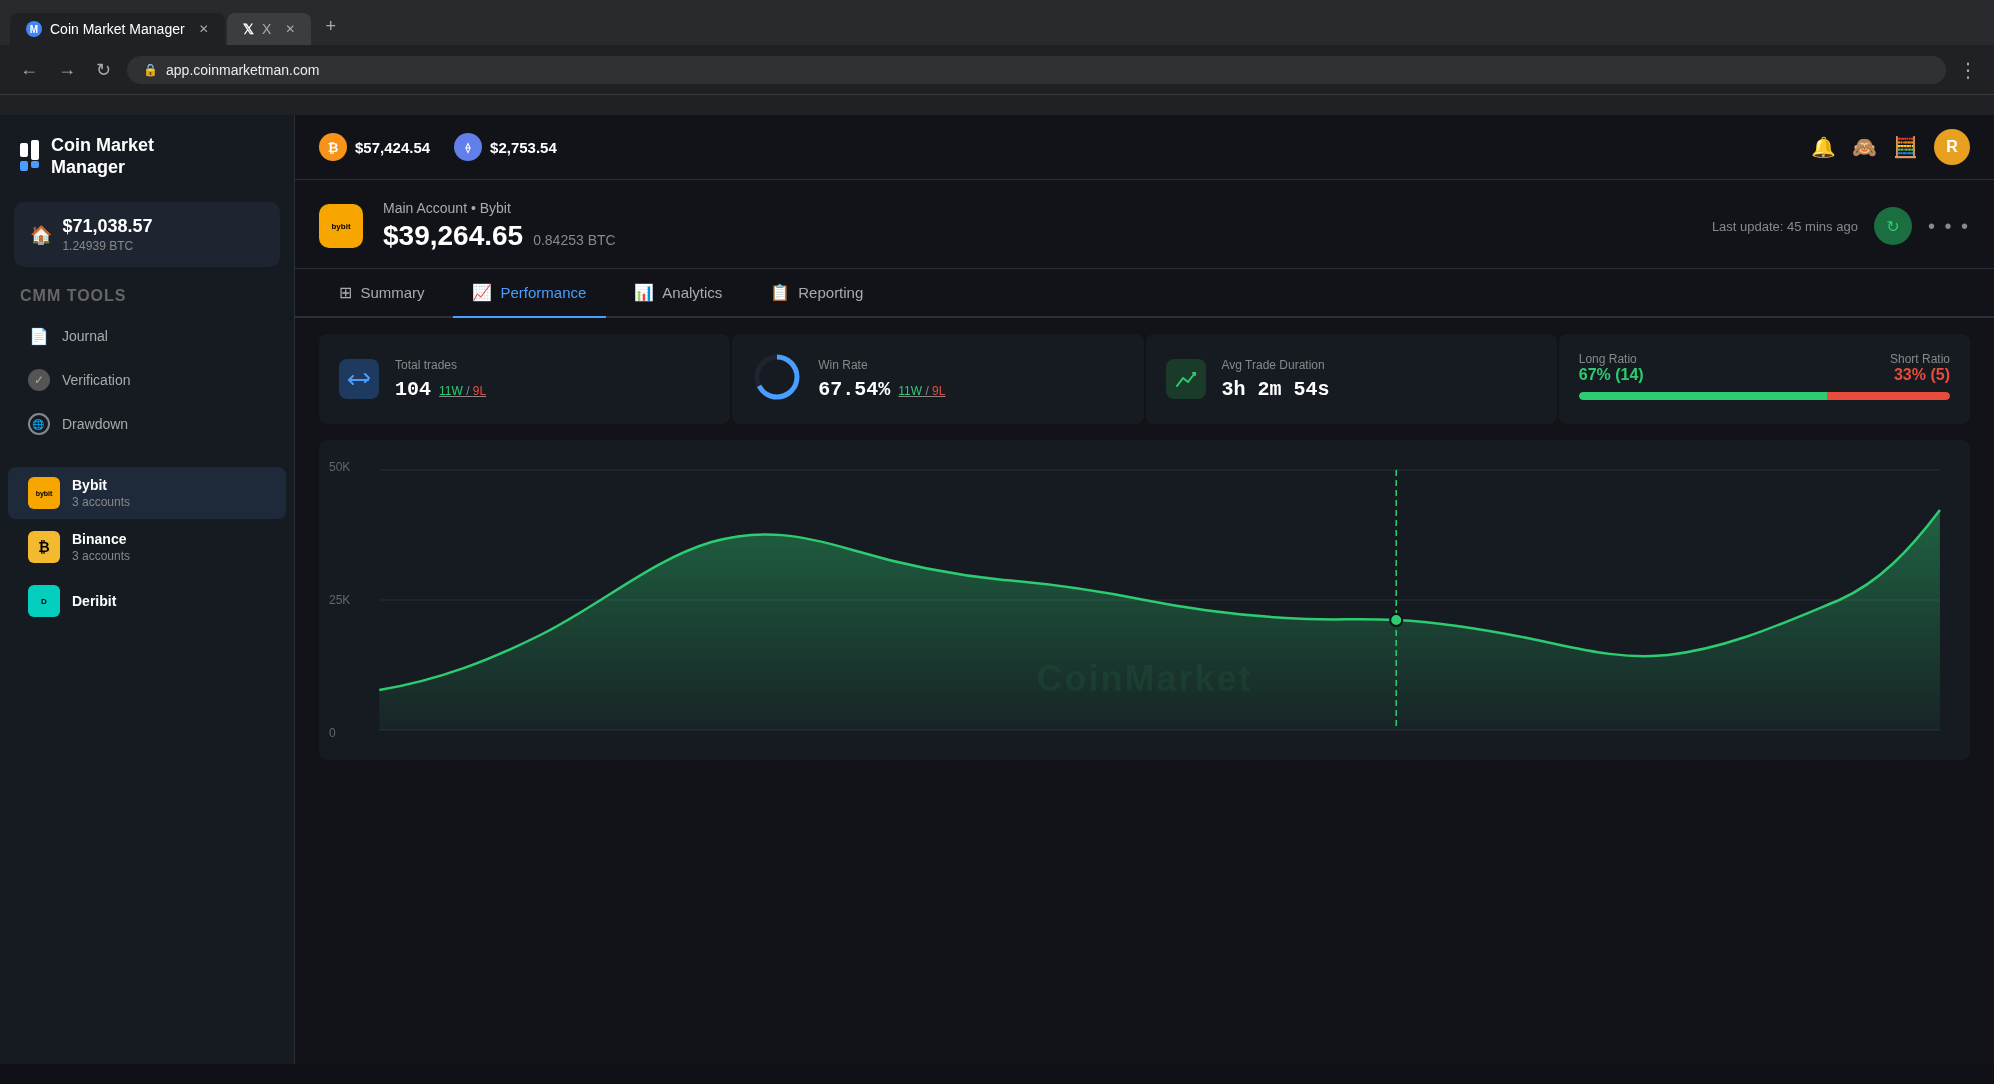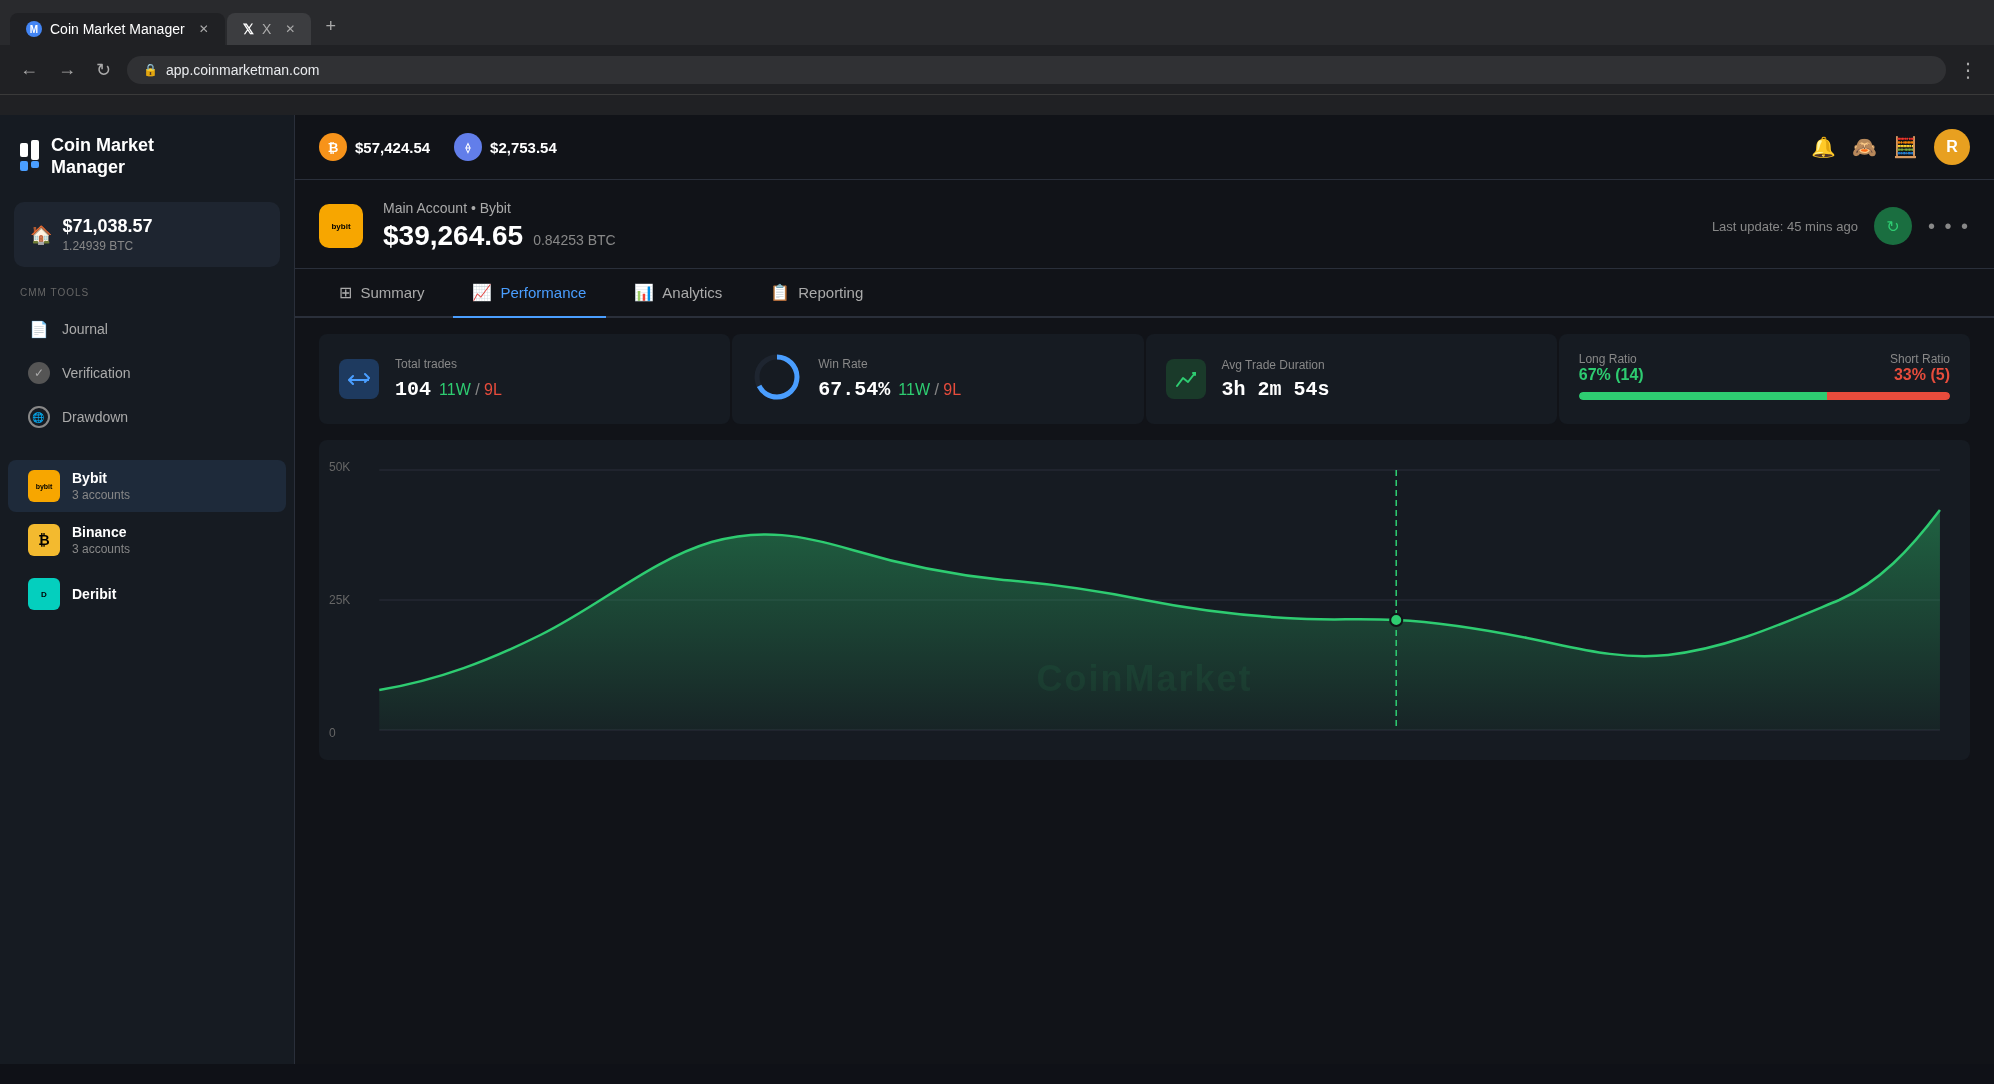--- a/index.html
+++ b/index.html
@@ -29,21 +29,21 @@
     .sidebar { width: 295px; background: #161b22; border-right: 1px solid #2a2f3a; display: flex; flex-direction: column; padding: 20px 0; flex-shrink: 0; }
     .sidebar-logo { display: flex; align-items: center; gap: 12px; padding: 0 20px 24px; }
     .logo-text { font-size: 18px; font-weight: 700; color: #fff; line-height: 1.2; }
 
     .account-card { margin: 0 14px 20px; background: #1e2530; border-radius: 10px; padding: 14px 16px; cursor: pointer; }
     .account-card-inner { display: flex; align-items: center; gap: 10px; }
     .home-icon { font-size: 18px; }
     .account-info .amount { font-size: 18px; font-weight: 700; color: #fff; }
     .account-info .btc { font-size: 12px; color: #888; margin-top: 2px; }
 
-    .section-label { font-size: 10px; font-weight: 400; color: #666; text-transform: uppercase; letter-spacing: 1px; padding: 0 20px 10px; }
+    .section-label { font-size: 16px; font-weight: 700; color: #666; text-transform: uppercase; letter-spacing: 1px; padding: 0 20px 10px; }
     .nav-item { display: flex; align-items: center; gap: 12px; padding: 10px 20px; cursor: pointer; color: #aaa; font-size: 14px; border-radius: 6px; margin: 0 8px 2px; }
     .nav-item-icon { width: 22px; height: 22px; display: flex; align-items: center; justify-content: center; font-size: 16px; }
 
     .exchanges-section { margin-top: 20px; padding: 0; }
     .exchanges-header { display: flex; align-items: center; justify-content: space-between; padding: 0 20px 12px; }
     .exchanges-label { font-size: 11px; font-weight: 600; color: #666; text-transform: uppercase; letter-spacing: 1px; }
     .fav-toggle { display: flex; align-items: center; gap: 6px; font-size: 11px; color: #888; }
     .toggle-switch { width: 32px; height: 18px; background: #555; border-radius: 9px; position: relative; cursor: pointer; }
     .toggle-knob { width: 14px; height: 14px; background: #fff; border-radius: 50%; position: absolute; top: 2px; right: 2px; }
 
@@ -85,21 +85,21 @@
     .tab-item.active { color: #4a9eff; border-bottom-color: #4a9eff; }
     .tab-item-icon { font-size: 16px; }
 
     
     .stats-row { display: flex; gap: 2px; padding: 16px 24px; }
     .stat-card { flex: 1; background: #161b22; border-radius: 8px; padding: 18px 20px; display: flex; align-items: center; gap: 16px; }
     .stat-icon { width: 40px; height: 40px; background: #1e3a5f; border-radius: 8px; display: flex; align-items: center; justify-content: center; font-size: 18px; color: #4a9eff; flex-shrink: 0; }
     .stat-icon.green { background: #1a3a2a; color: #2ecc71; }
     .stat-label { font-size: 12px; color: #888; margin-bottom: 6px; }
     .stat-value { font-size: 20px; font-weight: 700; color: #fff; font-family: Liberation Mono, monospace; }
-    .stat-sub { font-size: 16px; color: #888; margin-top: 4px; }
+    .stat-sub { font-size: 12px; color: #888; margin-top: 4px; text-decoration: underline; }
     .stat-sub .win { color: #2ecc71; }
     .stat-sub .loss { color: #e74c3c; }
 
     .ratio-card { flex: 1; background: #161b22; border-radius: 8px; padding: 18px 20px; }
     .ratio-row { display: flex; justify-content: space-between; margin-bottom: 8px; }
     .ratio-label { font-size: 12px; color: #888; }
     .long-val { color: #2ecc71; font-size: 16px; font-weight: 700; }
     .short-val { color: #e74c3c; font-size: 16px; font-weight: 700; }
     .ratio-bar { height: 8px; border-radius: 4px; display: flex; overflow: hidden; margin-top: 8px; }
     .ratio-bar-long { background: #2ecc71; border-radius: 4px 0 0 4px; }

